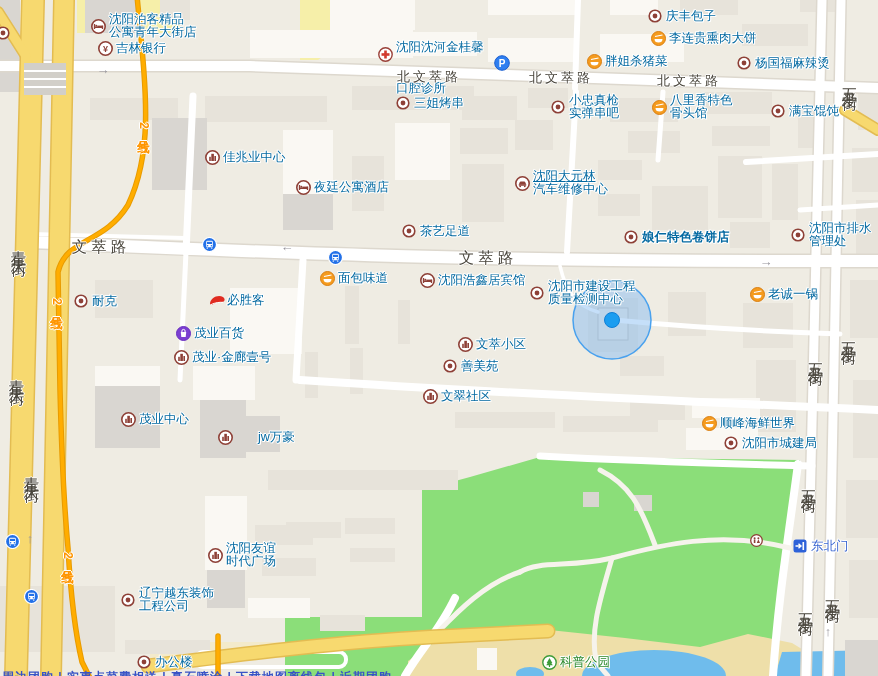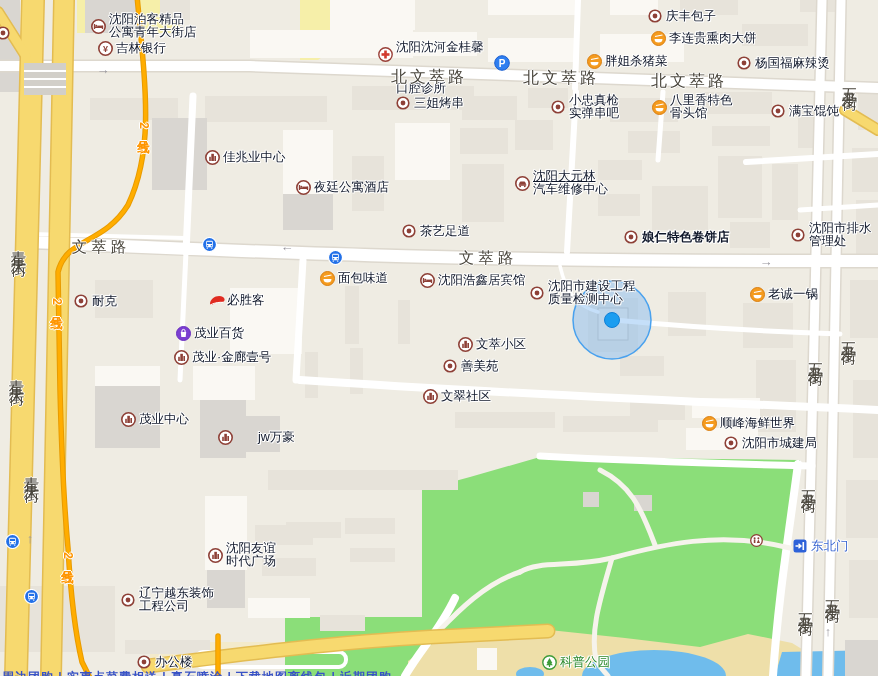--- a/index.html
+++ b/index.html
@@ -3,23 +3,23 @@
 <meta charset="utf-8">
 <style>
   html,body{margin:0;padding:0;background:#EFECE3;}
   #map-viewport{position:relative;width:878px;height:676px;overflow:hidden;
     font-family:"Liberation Sans","DejaVu Sans",sans-serif;background:#EFECE3;}
   #base-svg{position:absolute;left:0;top:0;}
   #labels{position:absolute;left:0;top:0;width:878px;height:676px;}
   .poi{position:absolute;}
   .poi .icon{position:absolute;left:0;top:0;width:15px;height:15px;display:block;}
   .poi .lbl{position:absolute;left:18px;white-space:nowrap;font-size:12.5px;line-height:13px;
-    color:#0f172a;font-weight:500;
+    color:#0369a1;font-weight:500;
     text-shadow:-1px 0 #fff,1px 0 #fff,0 -1px #fff,0 1px #fff,1px 1px #fff,-1px -1px #fff;}
-  .st{position:absolute;transform:translate(-50%,-50%);color:#49453C;font-size:16px;
+  .st{position:absolute;transform:translate(-50%,-50%);color:#49453C;font-size:13px;
     letter-spacing:3px;white-space:nowrap;font-weight:500;
     text-shadow:-1px 0 #fff,1px 0 #fff,0 -1px #fff,0 1px #fff;}
   .st.lg{font-size:15.5px;letter-spacing:4px;}
   .st.v{writing-mode:vertical-rl;letter-spacing:4px;font-size:15.5px;}
   .metro-lbl{position:absolute;transform:translate(-50%,-50%);writing-mode:vertical-rl;
     color:#FF9500;font-size:12.5px;font-weight:bold;letter-spacing:1px;
     text-shadow:-1px 0 #fff,1px 0 #fff,0 -1px #fff,0 1px #fff;}
   .arrow{position:absolute;transform:translate(-50%,-50%);color:#97959C;font-size:13px;font-weight:bold;}
   .transit{position:absolute;width:15px;height:15px;}
   .green-lbl{color:#2E8B2E !important;}

